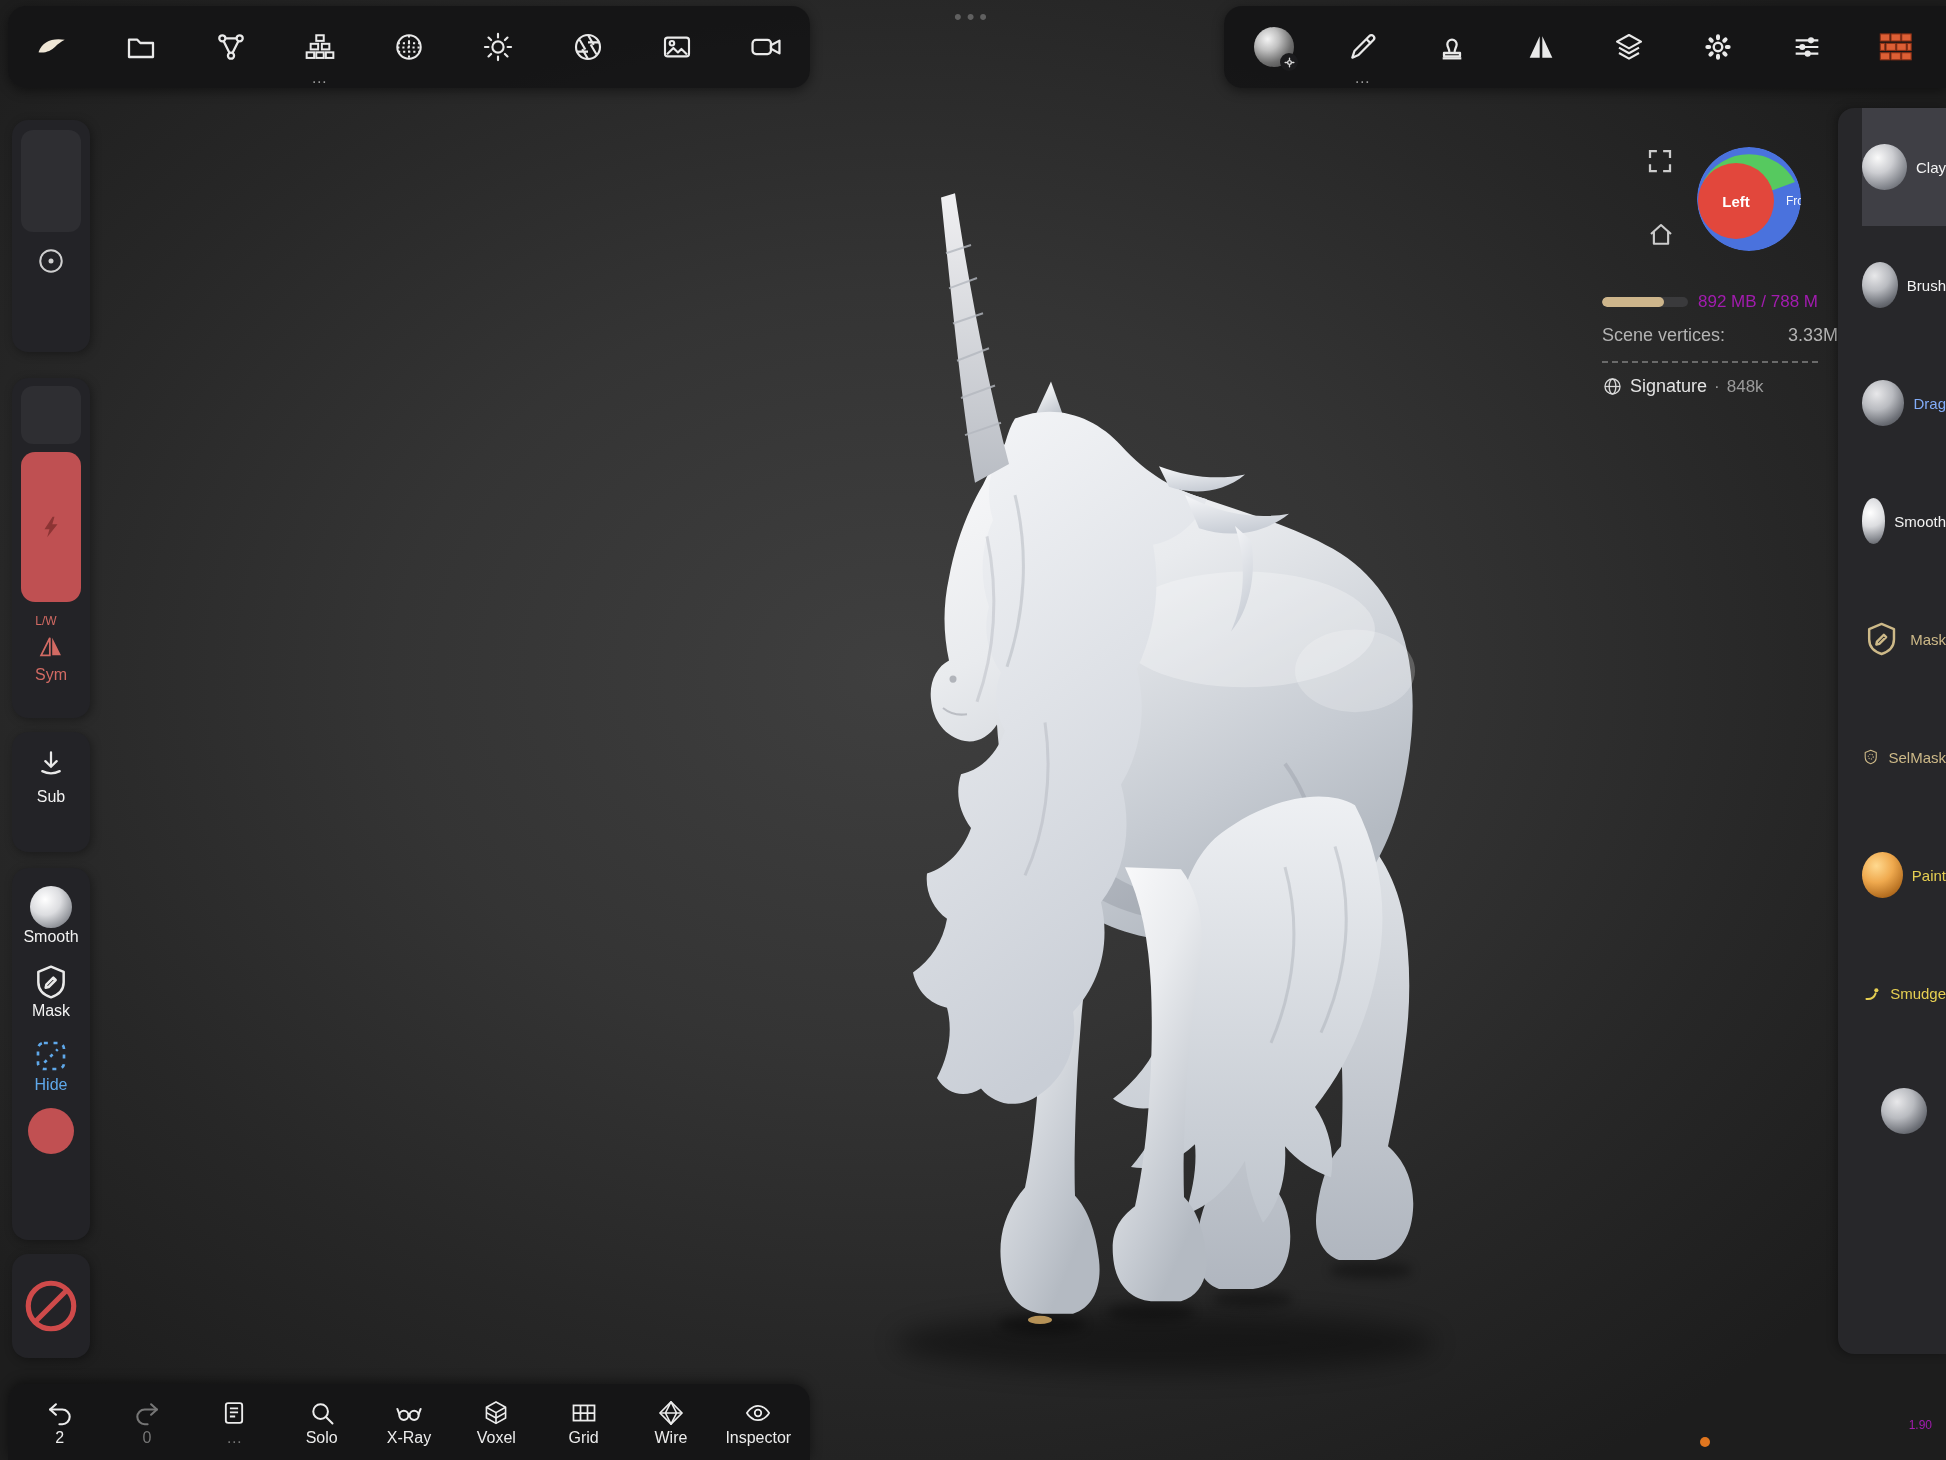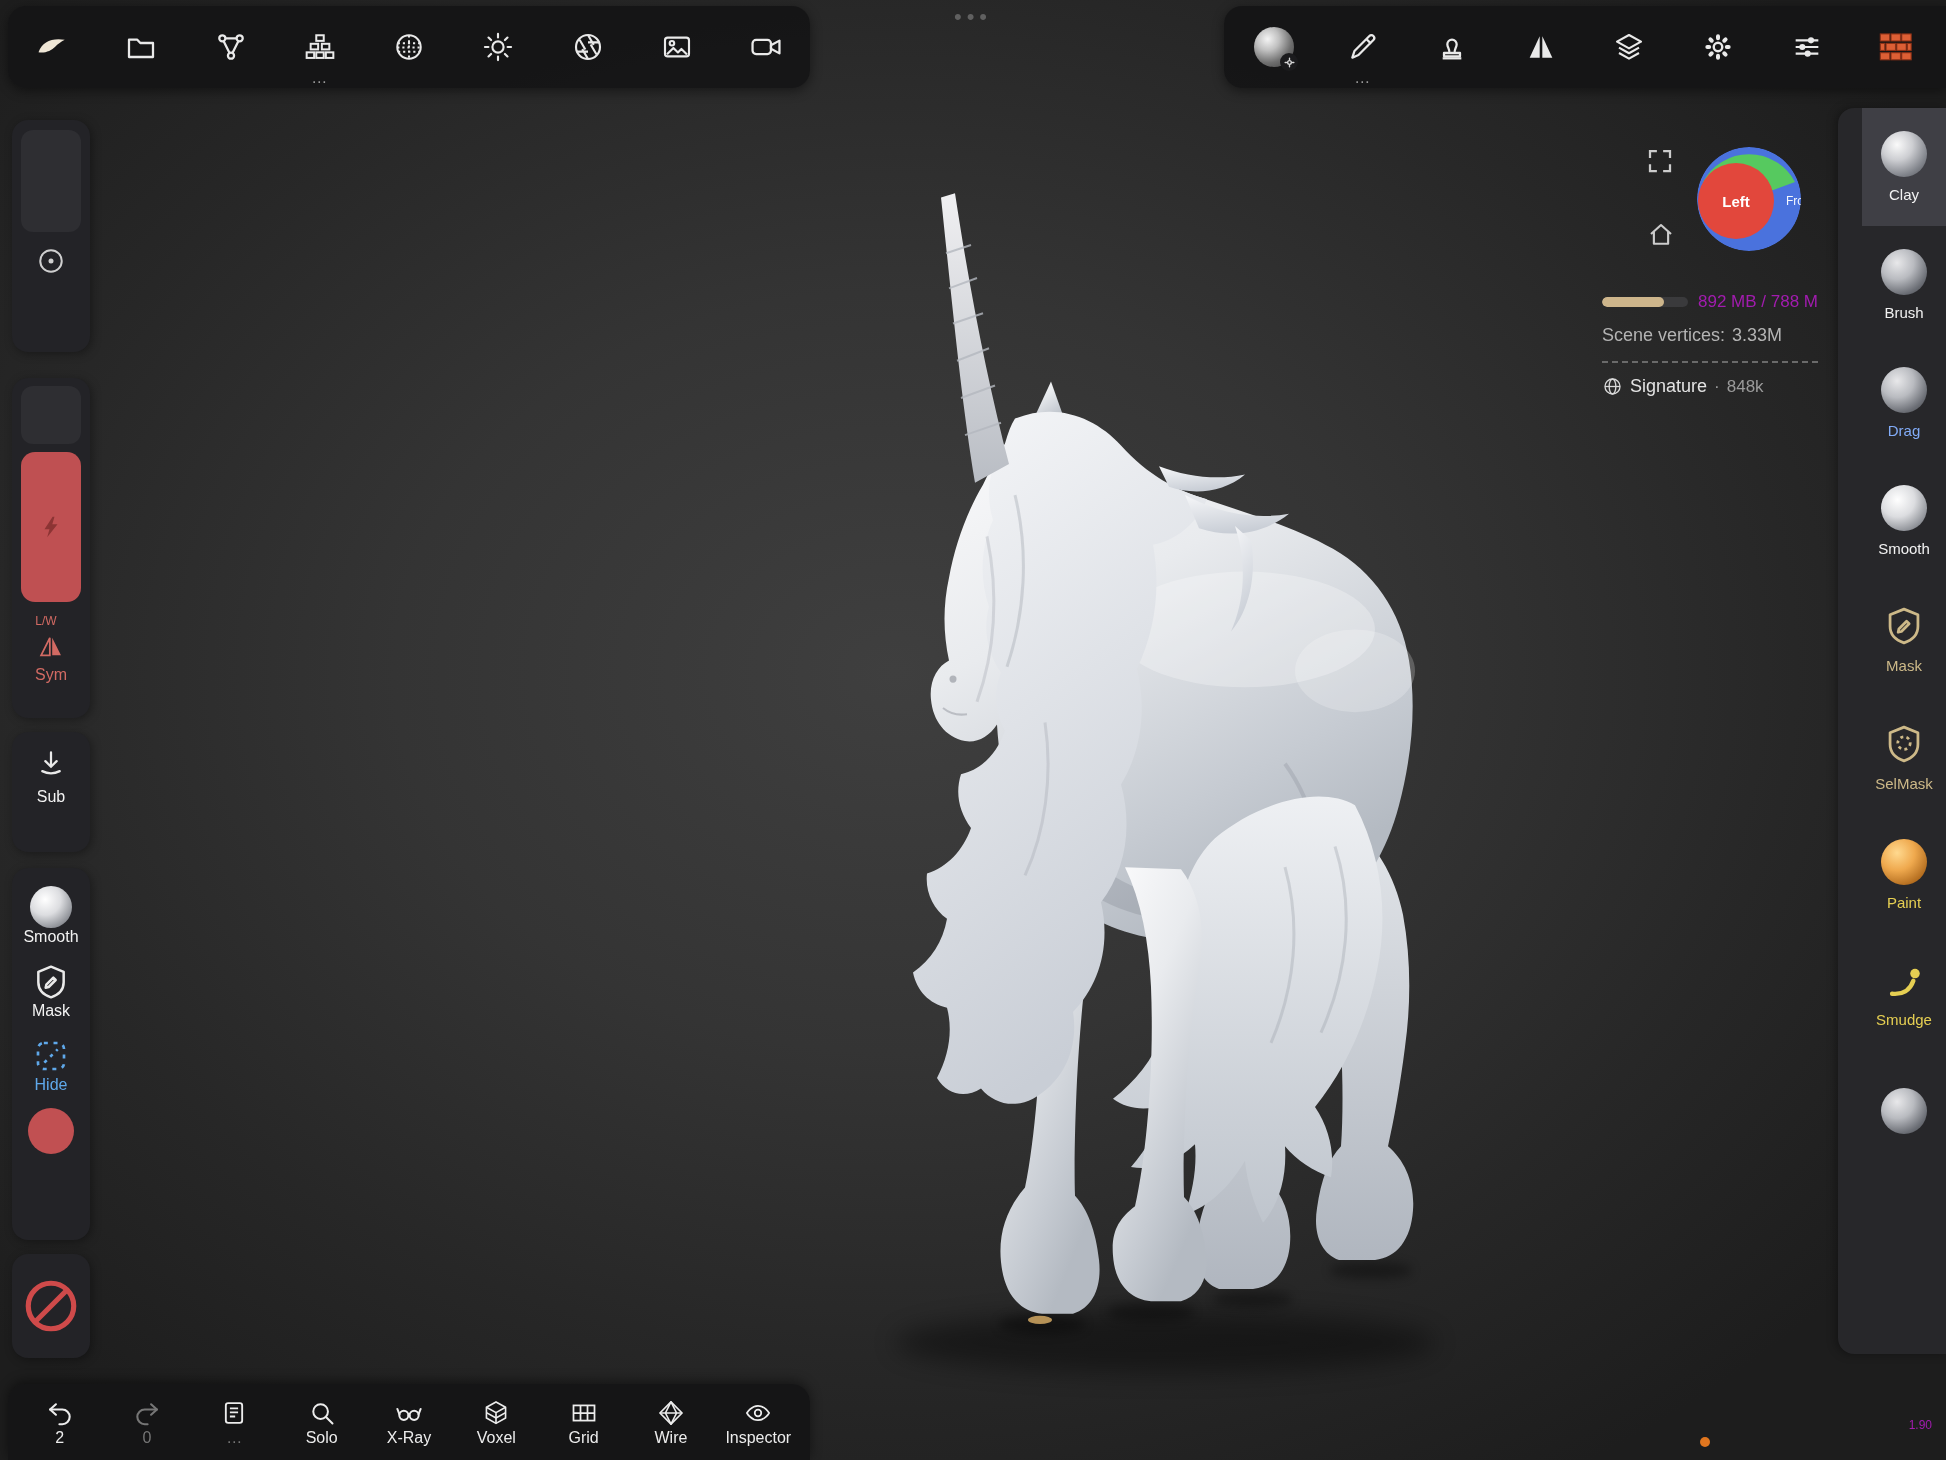--- a/index.html
+++ b/index.html
@@ -25,21 +25,21 @@
   .matball { width:40px; height:40px; border-radius:50%; position:relative;
     background: radial-gradient(circle at 34% 30%, #f4f4f4 0%, #c0c0c0 30%, #6f6f6f 62%, #3a3a3a 100%); }
   .matball .badge { position:absolute; right:-4px; bottom:-4px; width:18px; height:18px; border-radius:50%;
     background:#1b1b1d; display:flex; align-items:center; justify-content:center; }
 
   .handle-dots { top:4px; left:50%; transform:translateX(-50%); color:#606060; font-size:22px; letter-spacing:5px; }
 
   
   .right-panel { right:0; top:108px; width:108px; height:1246px; background:#27272a;
     border-radius:16px 0 0 16px; overflow:hidden; display:flex; flex-direction:column; box-shadow:-2px 0 10px rgba(0,0,0,.35); }
-  .rt-item { height:118px; flex:0 0 118px; display:flex; flex-direction:column; align-items:center; justify-content:center; gap:9px; cursor:pointer;margin-left:24px; }
+  .rt-item { height:118px; flex:0 0 118px; display:flex; align-items:center; justify-content:center; gap:9px; cursor:pointer;margin-left:24px; }
   .rt-item.selected { background:#3f3f45; }
   .rt-label { font-size:15px; }
   .sphere { width:46px; height:46px; border-radius:50%; position:relative;
     background: radial-gradient(circle at 35% 30%, #fafafa 0%, #cdced2 35%, #82858c 70%, #4a4c52 100%); }
   .sphere.dark  { background: radial-gradient(circle at 35% 30%, #e8e8ea 0%, #b9bbc0 38%, #6c6f76 72%, #3e4045 100%); }
   .sphere.rough { background: radial-gradient(circle at 36% 32%, #ffffff 0%, #dcdde0 40%, #8e9197 75%, #54565c 100%); }
   .sphere.paint { background: radial-gradient(circle at 35% 30%, #ffd98f 0%, #efa94e 40%, #b06a1d 78%, #6f3e0c 100%); }
   .sphere.planar::after { content:""; position:absolute; left:7px; top:9px; width:32px; height:10px; border-radius:50%;
     background:linear-gradient(#f6f7f8, #c9ccd1); transform:rotate(-14deg); }
   .sphere.small { width:42px; height:42px; }
@@ -58,21 +58,21 @@
   .bb-item { flex:1 1 0; display:flex; flex-direction:column; align-items:center; justify-content:center; gap:3px; cursor:pointer; height:100%; }
   .bb-label { font-size:16px; color:#ececec; line-height:1; }
   .bb-gray { color:#767676; }
 
   
   .stats { left:1602px; top:292px; width:236px; overflow:hidden; }
   .stat-row { display:flex; align-items:center; gap:10px; white-space:nowrap; }
   .membar { width:86px; height:10px; border-radius:5px; background:#3a3a3c; overflow:hidden; flex:0 0 86px; }
   .memfill { height:100%; border-radius:5px; background:#cdb58b; }
   .memtext { font-size:17px; color:#a21caf; }
-  .verts { margin-top:13px; font-size:18px; color:#b3b3b3; gap:7px; }
+  .verts { margin-top:13px; font-size:18px; color:#b3b3b3; gap:20px;justify-content:space-between; }
   .dashsep { margin:15px 0 13px 0; width:216px; border-top:2px dashed #6a6a6a; }
   .sig { gap:7px; }
   .sigl { font-size:18px; color:#e3e3e3; }
   .sigsep, .sigv { font-size:17px; color:#9a9a9a; }
 
   .zoomlabel { right:14px; top:1418px; font-size:12px; color:#a21caf; }
   .autodot { left:1700px; top:1437px; width:10px; height:10px; border-radius:50%; background:#e0761f; }
   .clip-red { width:46px; height:46px; border-radius:50%; background:#c15052; }
 </style>
 </head>

